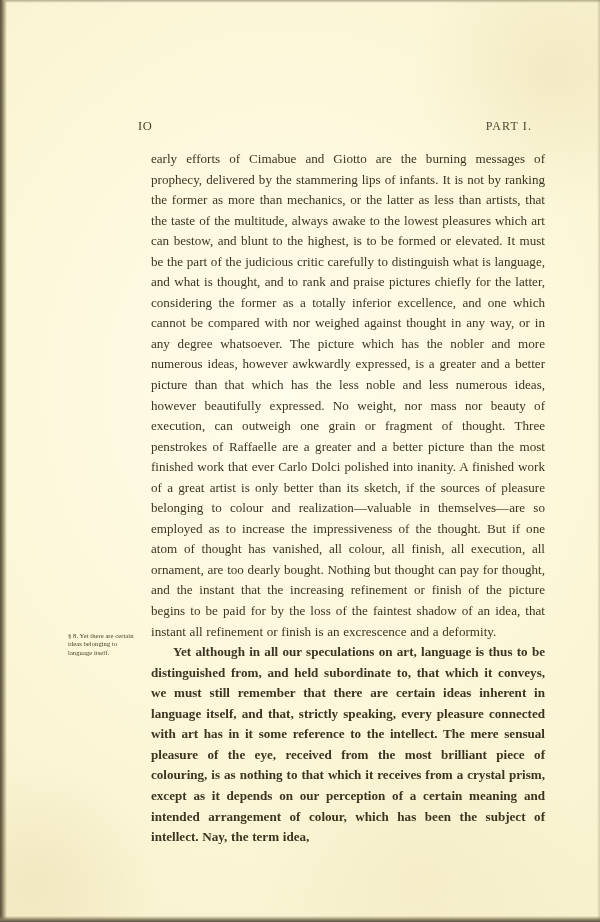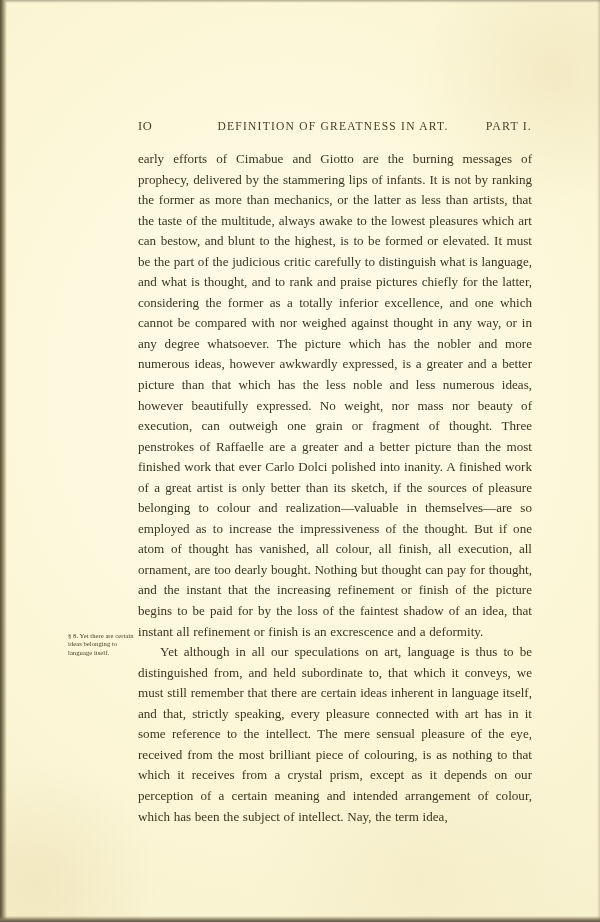--- a/index.html
+++ b/index.html
@@ -112,35 +112,36 @@
     letter-spacing: 1.1px;
     color: #514631;
     text-transform: uppercase;
     white-space: nowrap;
   }
 
   
   .text-column {
     position: absolute;
     top: 149px;
-    left: 138px;
+    left: 151px;
     width: 394px;
   }
   .para {
     margin: 0;
     text-align: justify;
     text-justify: inter-word;
     font-size: 13.1px;
     line-height: 20.55px;
     color: #3d3421;
     word-spacing: 0.4px;
     -webkit-font-smoothing: antialiased;
   }
   .para.indented {
     text-indent: 22px;
+    font-weight: bold;
   }
   .para + .para {
     margin-top: 0;
   }
 
   
   .side-note {
     position: absolute;
     top: 632px;
     left: 68px;
@@ -162,21 +163,20 @@
 
 <div class="page-scan">
 
   <div class="paper-tone"></div>
   <div class="paper-stain"></div>
 
   <div class="content softened">
 
     <div class="running-head">
       <span class="folio">IO</span>
-      <span class="head-title">DEFINITION OF GREATNESS IN ART.</span>
       <span class="head-part">PART I.</span>
     </div>
 
     <div class="text-column">
       <p class="para">early efforts of Cimabue and Giotto are the burning messages of prophecy, delivered by the stammering lips of infants.  It is not by ranking the former as more than mechanics, or the latter as less than artists, that the taste of the multitude, always awake to the lowest pleasures which art can bestow, and blunt to the highest, is to be formed or elevated.  It must be the part of the judicious critic carefully to distinguish what is language, and what is thought, and to rank and praise pictures chiefly for the latter, considering the former as a totally inferior excellence, and one which cannot be compared with nor weighed against thought in any way, or in any degree whatsoever.  The picture which has the nobler and more numerous ideas, however awkwardly expressed, is a greater and a better picture than that which has the less noble and less numerous ideas, however beautifully expressed. No weight, nor mass nor beauty of execution, can outweigh one grain or fragment of thought.  Three penstrokes of Raffaelle are a greater and a better picture than the most finished work that ever Carlo Dolci polished into inanity.  A finished work of a great artist is only better than its sketch, if the sources of pleasure belonging to colour and realization—valuable in themselves—are so employed as to increase the impressiveness of the thought.  But if one atom of thought has vanished, all colour, all finish, all execution, all ornament, are too dearly bought.  Nothing but thought can pay for thought, and the instant that the increasing refinement or finish of the picture begins to be paid for by the loss of the faintest shadow of an idea, that instant all refinement or finish is an excrescence and a deformity.</p>
       <p class="para indented">Yet although in all our speculations on art, language is thus to be distinguished from, and held subordinate to, that which it conveys, we must still remember that there are certain ideas inherent in language itself, and that, strictly speaking, every pleasure connected with art has in it some reference to the intellect.  The mere sensual pleasure of the eye, received from the most brilliant piece of colouring, is as nothing to that which it receives from a crystal prism, except as it depends on our perception of a certain meaning and intended arrangement of colour, which has been the subject of intellect.  Nay, the term idea,</p>
     </div>
 
     <div class="side-note">§ 8. Yet there are certain ideas belonging to language itself.</div>
 

